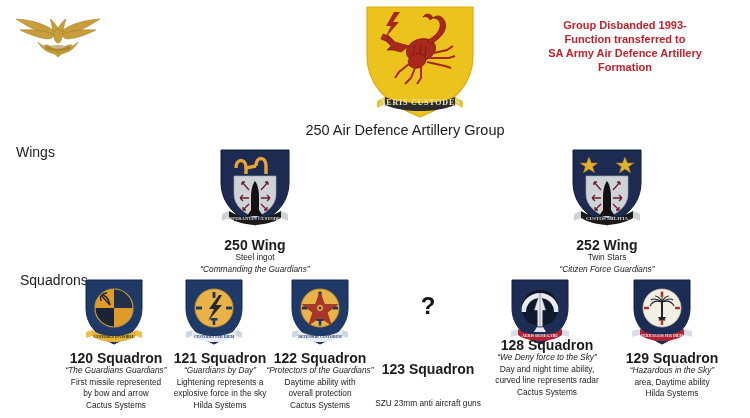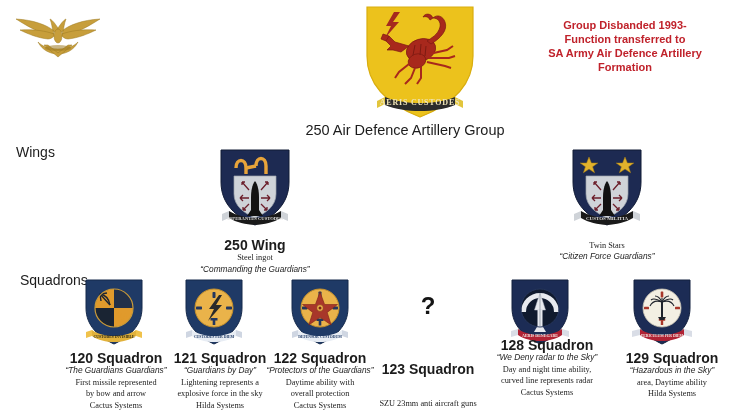--- a/index.html
+++ b/index.html
@@ -34,21 +34,21 @@
 
   
   .row-label{font-size:14px;color:#1c1c1c;}
   #label-wings{left:16px;top:144px;}
   #label-squadrons{left:8px;top:272px;margin-left:12px;}
 
   
   .caption{text-align:center;font-size:8.3px;line-height:11.4px;color:#1c1c1c;}
   .caption .name{font-weight:bold;font-size:14px;display:block;margin-bottom:1px;}
   .caption .motto{font-style:italic;display:block;}
-  .caption .desc{display:block;font-family:Liberation Serif, serif;}
+  .caption .desc{display:block;}
   svg{display:block;overflow:visible;}
 
   #qmark{
     left:408px;top:292px;width:40px;text-align:center;
     font-size:24px;font-weight:bold;color:#141414;
   }
 </style>
 </head>
 <body>
 
@@ -177,20 +177,21 @@
       <g>
         <path d="M6 66 L13 63 L13 70 L6 73 Z" fill="#cfd3d8"></path>
         <path d="M72 66 L65 63 L65 70 L72 73 Z" fill="#cfd3d8"></path>
         <path d="M13 63 C28 72 50 72 65 63 L65 70 C50 79 28 79 13 70 Z" fill="#1a1a1a"></path>
         <text x="39" y="72" font-family="'Liberation Serif',serif" font-size="5" fill="#dedede" text-anchor="middle" font-weight="bold">CUSTOS MILITIA</text>
       </g>
     </svg>
   </div>
 
   <div class="abs caption" style="left:532px;top:240px;width:150px;">
+    <span class="name">252 Wing</span>
     <span class="desc">Twin Stars</span>
     <span class="motto">“Citizen Force Guardians”</span>
   </div>
 
   <div class="abs" style="left:82px;top:278px;">
     <svg width="64" height="72" viewBox="0 0 64 72">
       <path d="M4 2 L60 2 L60 30 C60 48 47 59 32 66 C17 59 4 48 4 30 Z" fill="#1f3a66" stroke="#15294a" stroke-width="1"></path>
       <circle cx="32" cy="30" r="19" fill="#1a2433"></circle>
       <path d="M32 30 L32 11 A19 19 0 0 1 51 30 Z" fill="#223049"></path>
       <path d="M32 30 L51 30 A19 19 0 0 1 32 49 Z" fill="#e09a2c"></path>
@@ -300,21 +301,21 @@
       <g>
         <path d="M3 53 L10 51 L10 57 L3 59 Z" fill="#d9dde6"></path>
         <path d="M61 53 L54 51 L54 57 L61 59 Z" fill="#d9dde6"></path>
         <path d="M10 51 C22 59 42 59 54 51 L54 57 C42 65 22 65 10 57 Z" fill="#b02234"></path>
         <text x="32" y="59" font-family="'Liberation Serif',serif" font-size="4" fill="#f3e9e4" text-anchor="middle" font-weight="bold">AERIS DENEGARE</text>
       </g>
     </svg>
   </div>
   <div class="abs caption" style="left:482px;top:340px;width:130px;">
     <span class="name">128 Squadron</span>
-    <span class="motto">“We Deny radar to the Sky”</span>
+    <span class="motto">“We Deny force to the Sky”</span>
     <span class="desc">Day and night time ability,</span>
     <span class="desc">curved line represents radar</span>
     <span class="desc">Cactus Systems</span>
   </div>
 
   <div class="abs" style="left:630px;top:278px;">
     <svg width="64" height="72" viewBox="0 0 64 72">
       <path d="M4 2 L60 2 L60 30 C60 48 47 59 32 66 C17 59 4 48 4 30 Z" fill="#1c2c55" stroke="#13203e" stroke-width="1"></path>
       <circle cx="32" cy="30" r="19" fill="#f3efe3" stroke="#cdc7b5" stroke-width="0.8"></circle>
       <g fill="#a8372a">

